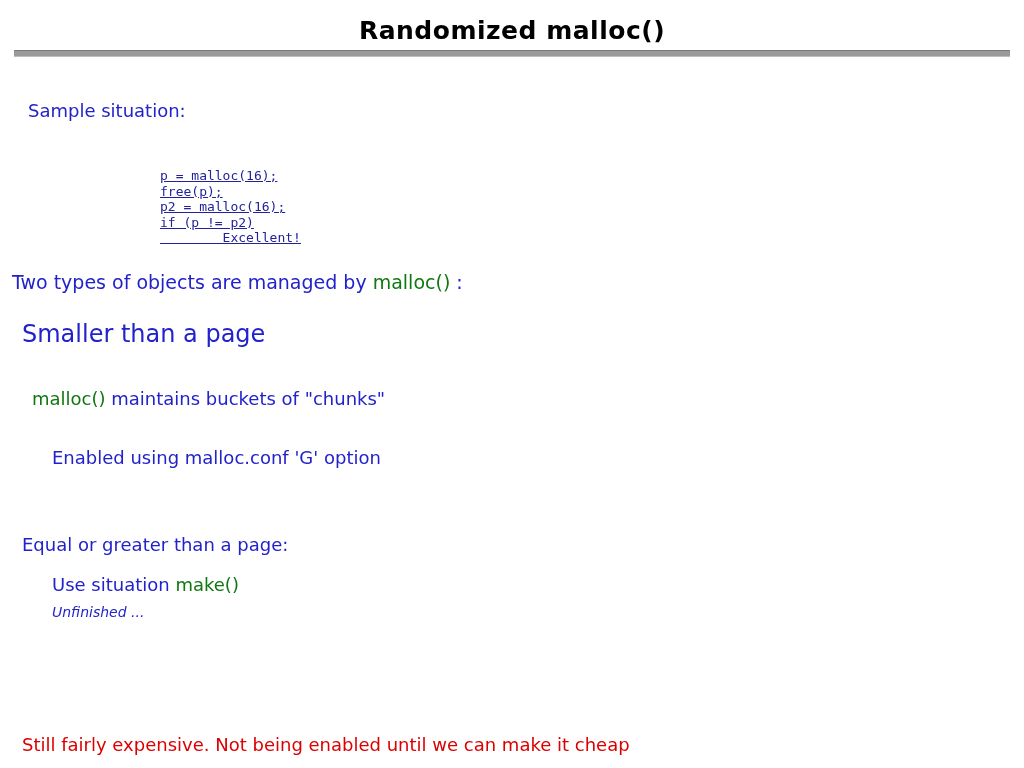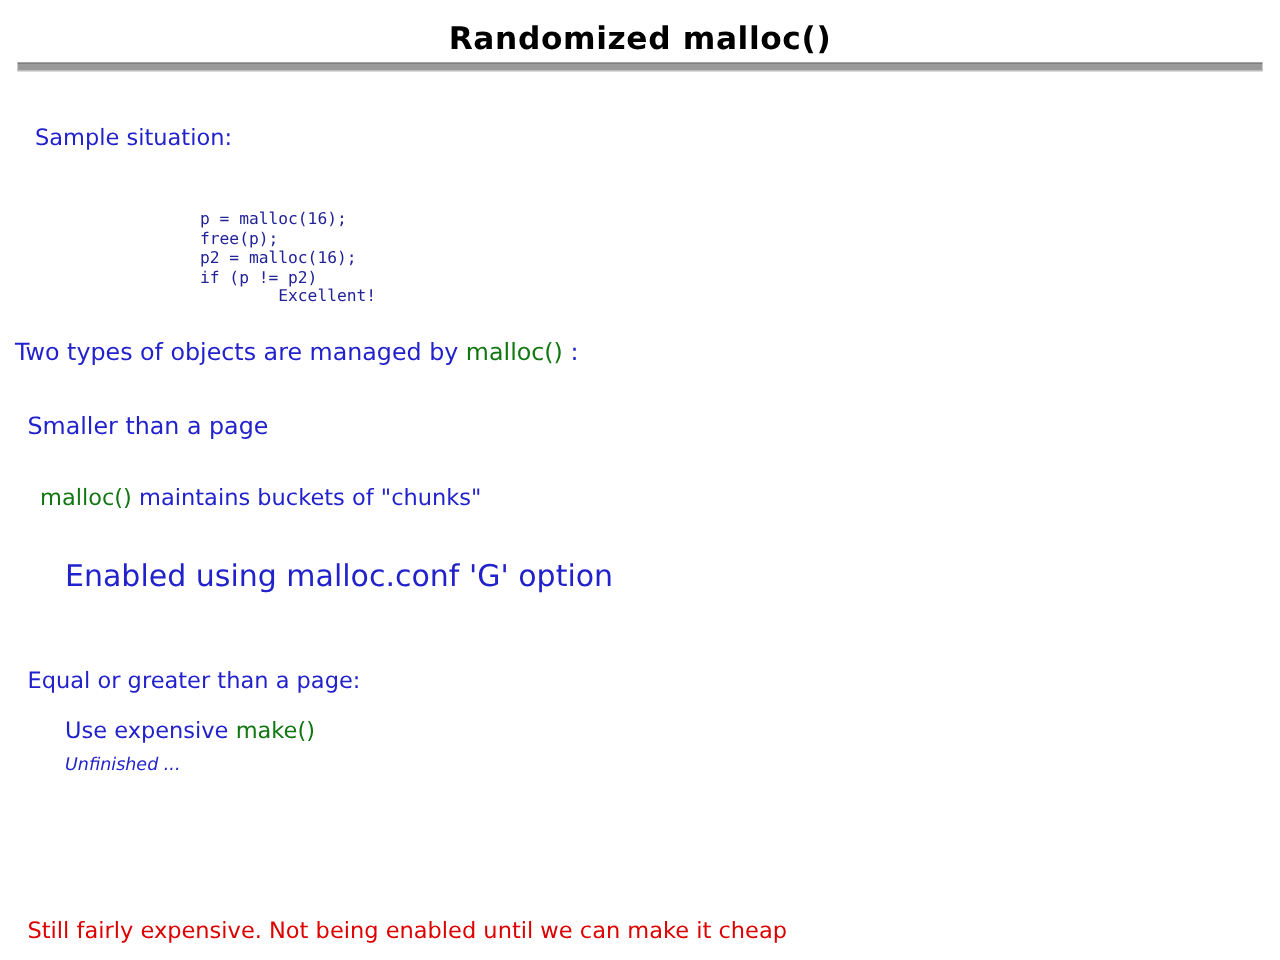--- a/index.html
+++ b/index.html
@@ -52,28 +52,29 @@
 
   .code {
     position: absolute;
     left: 160px;
     top: 155px;
     font-family: "DejaVu Sans Mono", monospace;
     font-size: 13px;
     line-height: 15.5px;
     color: #222299;
     white-space: pre;
+    text-decoration: underline;
   }
 
   .l-sample   { left: 28px;  top: 100px;  font-size: 18px; }
   .l-twotypes { left: 12px;  top: 271px;  font-size: 19px; }
-  .l-smaller  { left: 22px;  top: 330px;  font-size: 19px; }
+  .l-smaller  { left: 22px;  top: 320px;  font-size: 24px; }
   .l-maintains{ left: 32px;  top: 388px;  font-size: 18px; }
   .l-rand     { left: 52px;  top: 417px;  font-size: 18px; }
-  .l-enabled  { left: 52px;  top: 447px;  font-size: 24px; }
+  .l-enabled  { left: 52px;  top: 447px;  font-size: 18px; }
   .l-equal    { left: 22px;  top: 510px;  font-size: 18px; margin-top: 24px; }
   .l-usemmap  { left: 52px;  top: 574px;  font-size: 18px; }
   .l-unfin    { left: 52px;  top: 604px;  font-size: 14px; font-style: italic; }
   .l-still    { left: 22px;  top: 702px;  font-size: 18px; margin-top: 32px; }
 </style>
 </head>
 <body>
 
 <div class="slide">
 
@@ -96,20 +97,20 @@
 
   <div class="line l-maintains">
     <span class="green">malloc()</span><span class="blue"> maintains buckets of "chunks"</span>
   </div>
 
   <div class="line l-enabled blue">Enabled using malloc.conf 'G' option</div>
 
   <div class="line l-equal blue">Equal or greater than a page:</div>
 
   <div class="line l-usemmap">
-    <span class="blue">Use expensive </span><span class="green">make()</span>
+    <span class="blue">Use situation </span><span class="green">make()</span>
   </div>
 
   <div class="line l-unfin blue">Unfinished ...</div>
 
   <div class="line l-still red">Still fairly expensive.  Not being enabled until we can make it cheap</div>
 
 </div>
 
 </body></html>

